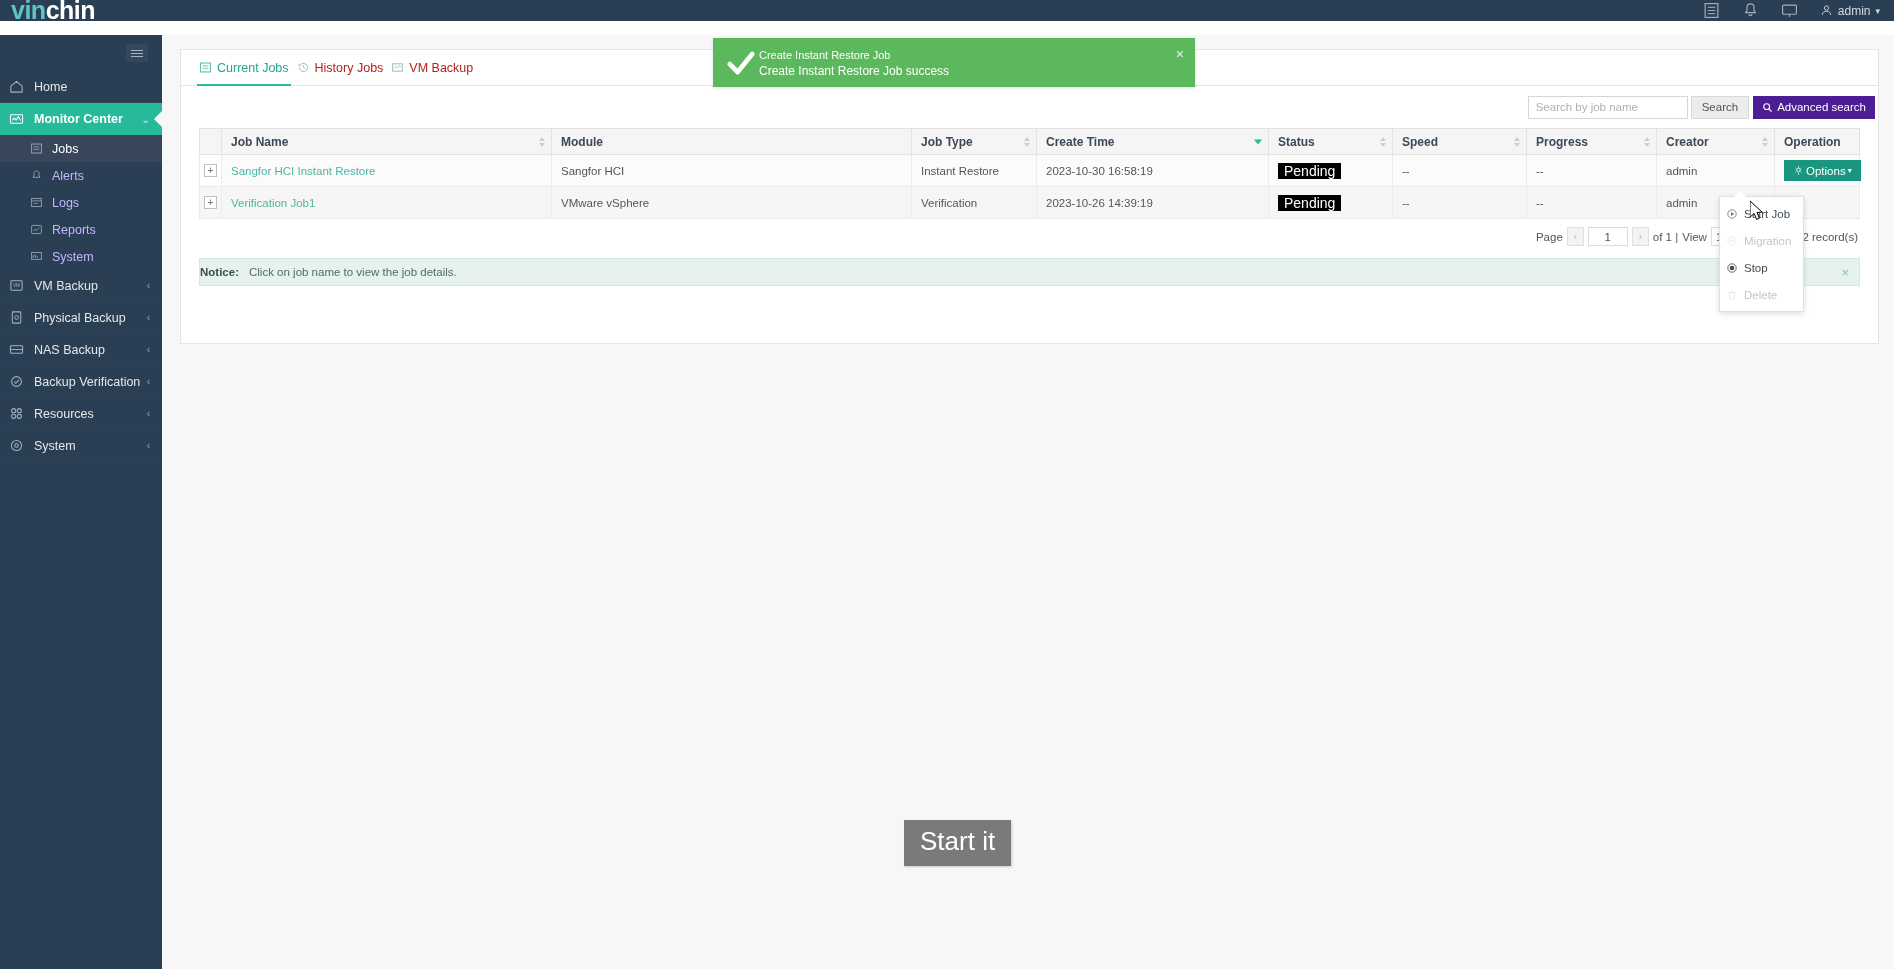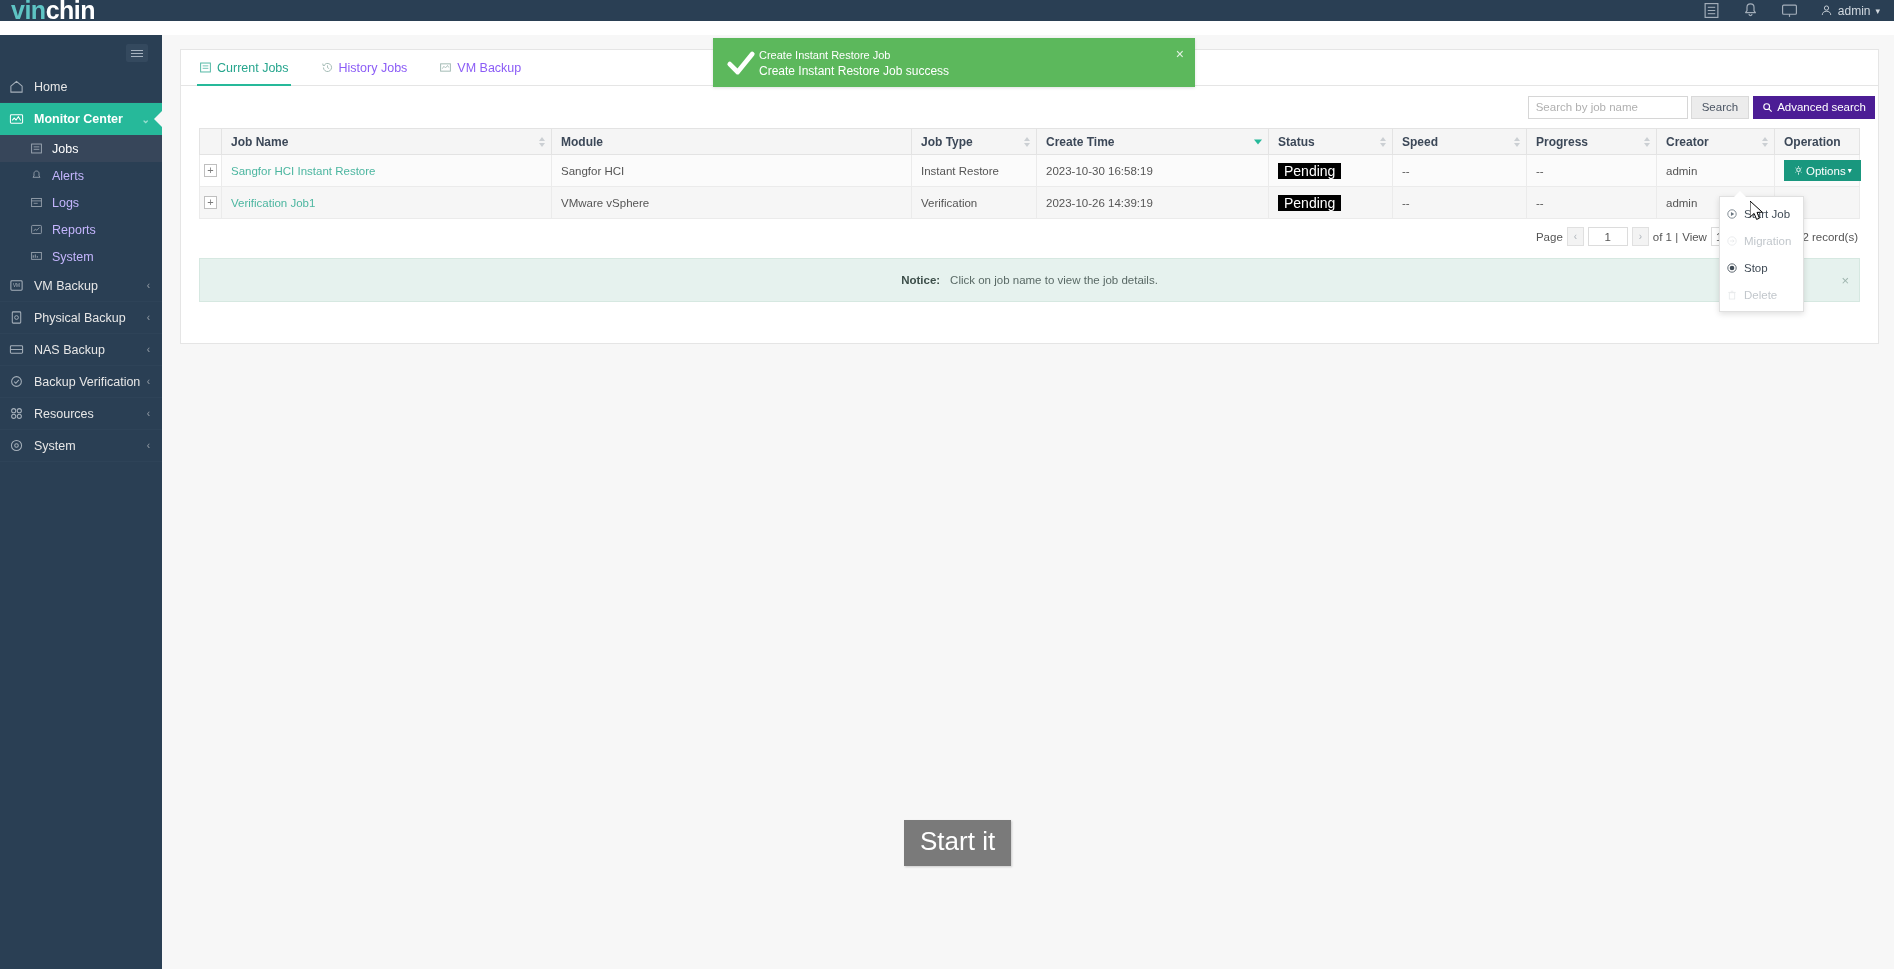--- a/index.html
+++ b/index.html
@@ -104,25 +104,25 @@
     width: 1699px; min-height: 295px;
     background: #fff;
     border: 1px solid #e5e5e5;
   }
 
   
   .tabs {
     display: flex; align-items: center;
     height: 36px; padding-left: 16px;
     border-bottom: 1px solid #e5e5e5;
-    gap: 28px;
+    gap: 4px;
   }
   .tab {
     display: flex; align-items: center; gap: 5px;
-    font-size: 12.5px; color: #8b5cf6;
+    font-size: 12.5px; color: #b91c1c;
     height: 36px; cursor: pointer; position: relative;
     padding: 0 2px;
   }
   .tab .tb-ico { width: 13px; height: 13px; opacity: .8; }
   .tab.active { color: #26a58d; }
   .tab.active::after {
     content: ''; position: absolute; left: 0; right: 0; bottom: 0;
     height: 2px; background: #26b99a;
   }
 
@@ -228,24 +228,23 @@
     width: 52px; height: 19px; border: 1px solid #dcdcdc;
     font-size: 11.5px; color: #555; padding: 0 4px;
     font-family: "Liberation Sans", sans-serif; outline: none;
   }
   .pg-total { margin-left: 8px; }
 
   
   .notice {
     margin: 6px 18px 0 18px;
     background: #e6f2ee; border: 1px solid #d6e8e1;
-    height: 44px; display: flex; align-items: center;
-    padding: 0 12px; font-size: 11.5px; color: #5a6a66;
+    height: 28px; display: flex; align-items: center;
+    padding: 0 0; font-size: 11.5px; color: #5a6a66;
     position: relative;
-    justify-content: center;
   }
   .notice b { color: #3d4f4a; margin-right: 10px; }
   .notice .nx {
     position: absolute; right: 10px; top: 50%; transform: translateY(-50%);
     color: #9fb5ae; font-size: 13px; cursor: pointer;
   }
 
   
   .toast {
     position: absolute; top: 38px; left: 713px;

